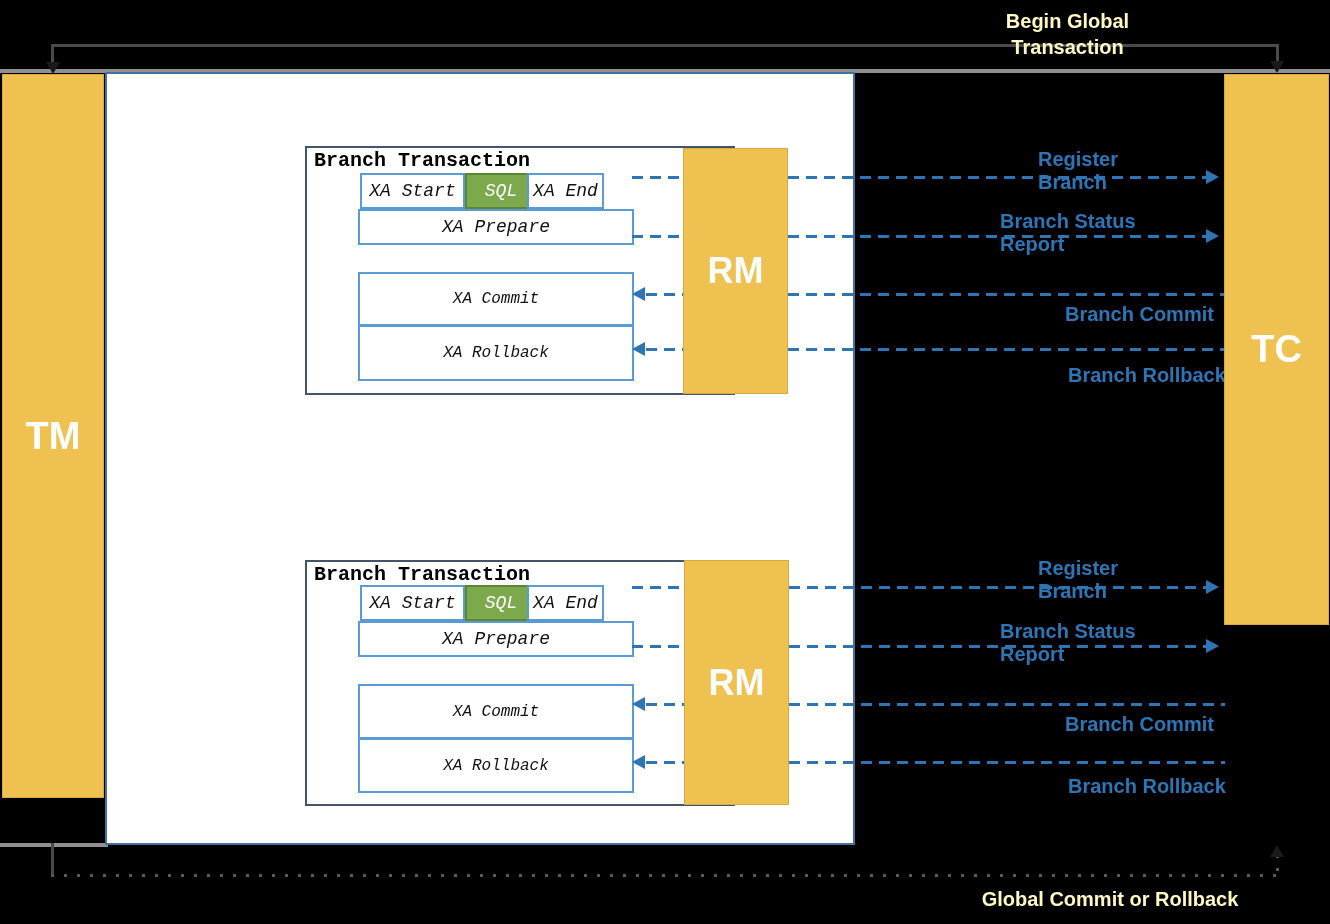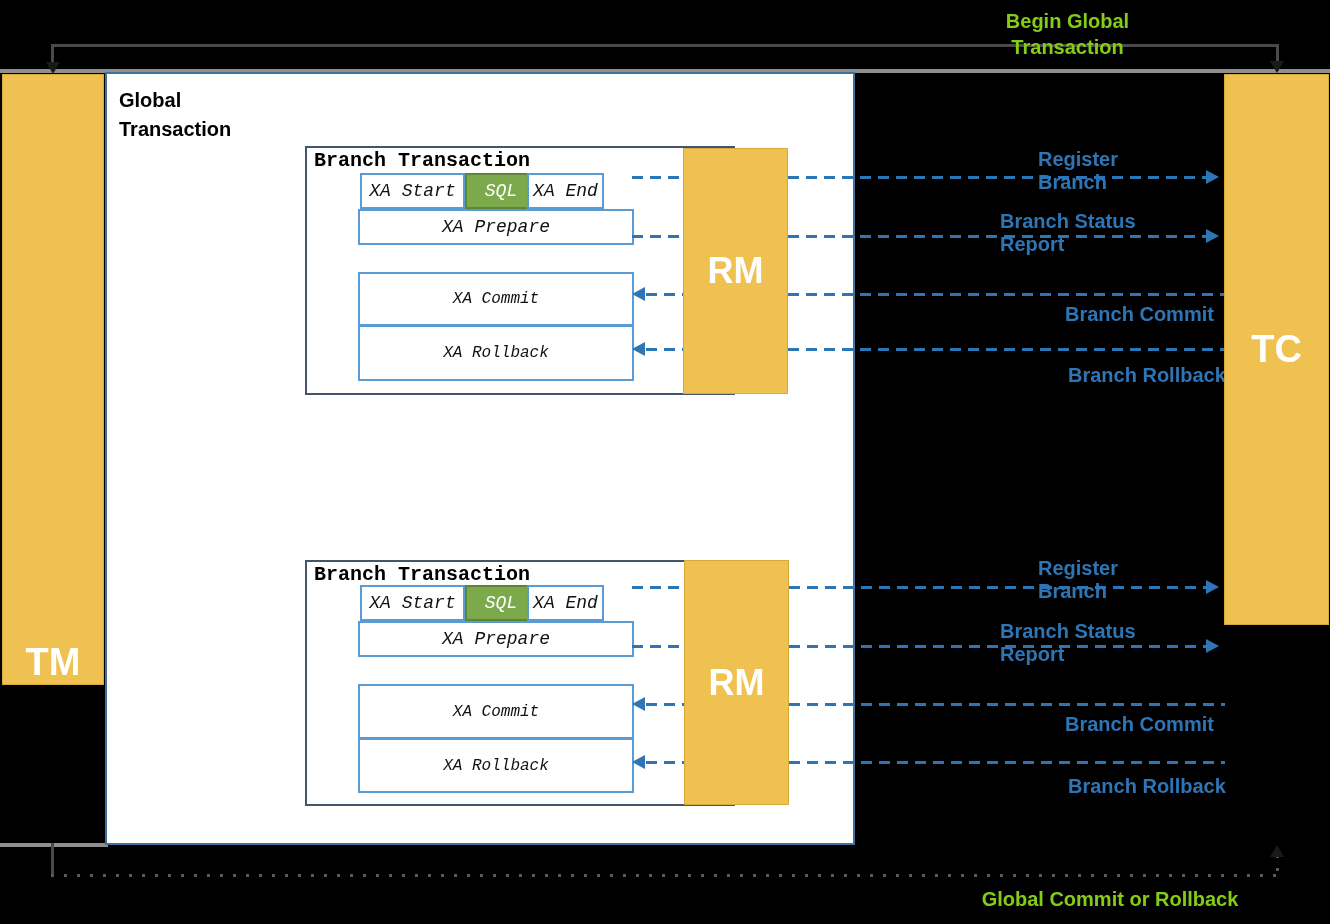--- a/index.html
+++ b/index.html
@@ -12,21 +12,21 @@
 
   
   .gray-top   { left:0; top:69px; width:1330px; height:4px; background:#8f8f8f; z-index:0; }
   .gray-tmbot { left:0; top:843px; width:108px; height:4px; background:#8f8f8f; z-index:0; }
 
   
   .actor {
     background:#EFC150; border:1px solid #D9A93C; color:#fff; font-weight:bold;
     display:flex; align-items:center; justify-content:center; z-index:5;
   }
-  .tm { left:2px;    top:74px; width:102px; height:611px; font-size:38px;align-items:flex-end; }
+  .tm { left:2px;    top:74px; width:102px; height:724px; font-size:38px; }
   .tc { left:1224px; top:74px; width:105px; height:551px; font-size:38px; }
 
   
   .global {
     left:105px; top:72px; width:750px; height:773px;
     background:#fff; border:2px solid #41719C; z-index:1;
   }
   .global-label {
     left:119px; top:86px; width:170px; z-index:2;
     font-size:20px; font-weight:bold; color:#000; line-height:1.45;
@@ -83,21 +83,21 @@
   .dotted-h { position:absolute; height:3px; z-index:0;
     background:repeating-linear-gradient(90deg,#5a5a5a 0 3px,transparent 3px 13px); }
   .dotted-v { position:absolute; width:3px; z-index:0;
     background:repeating-linear-gradient(180deg,#5a5a5a 0 3px,transparent 3px 13px); }
   .arr-down { position:absolute; width:0; height:0; z-index:6;
     border-top:12px solid #1a1a1a; border-left:7px solid transparent; border-right:7px solid transparent; }
   .arr-up { position:absolute; width:0; height:0; z-index:6;
     border-bottom:12px solid #1a1a1a; border-left:7px solid transparent; border-right:7px solid transparent; }
 
   .flow-label {
-    position:absolute; color:#84cc16; font-weight:bold; font-size:20px;
+    position:absolute; color:#fef9c3; font-weight:bold; font-size:20px;
     text-align:center; line-height:1.3; z-index:2;
   }
   .begin-label { left:995px; top:8px;   width:145px; }
   .end-label   { left:970px; top:886px; width:280px; }
 </style>
 </head>
 <body>
 
 <div class="canvas">
 
@@ -118,21 +118,20 @@
   <div class="flow-label end-label">Global Commit or Rollback</div>
 
   <div class="abs actor tm">
     <span>TM</span>
   </div>
   <div class="abs actor tc">
     <span>TC</span>
   </div>
 
   <div class="abs global"></div>
-  <div class="abs global-label">Global Transaction</div>
 
   <div class="abs branch b1">
     <div class="branch-title">Branch Transaction</div>
     <div class="step small st-start">XA Start</div>
     <div class="step small sqlbox st-sql">SQL</div>
     <div class="step small st-end">XA End</div>
     <div class="step small st-prep">XA Prepare</div>
     <div class="step big st-com">XA Commit</div>
     <div class="step big st-rol">XA Rollback</div>
   </div>

